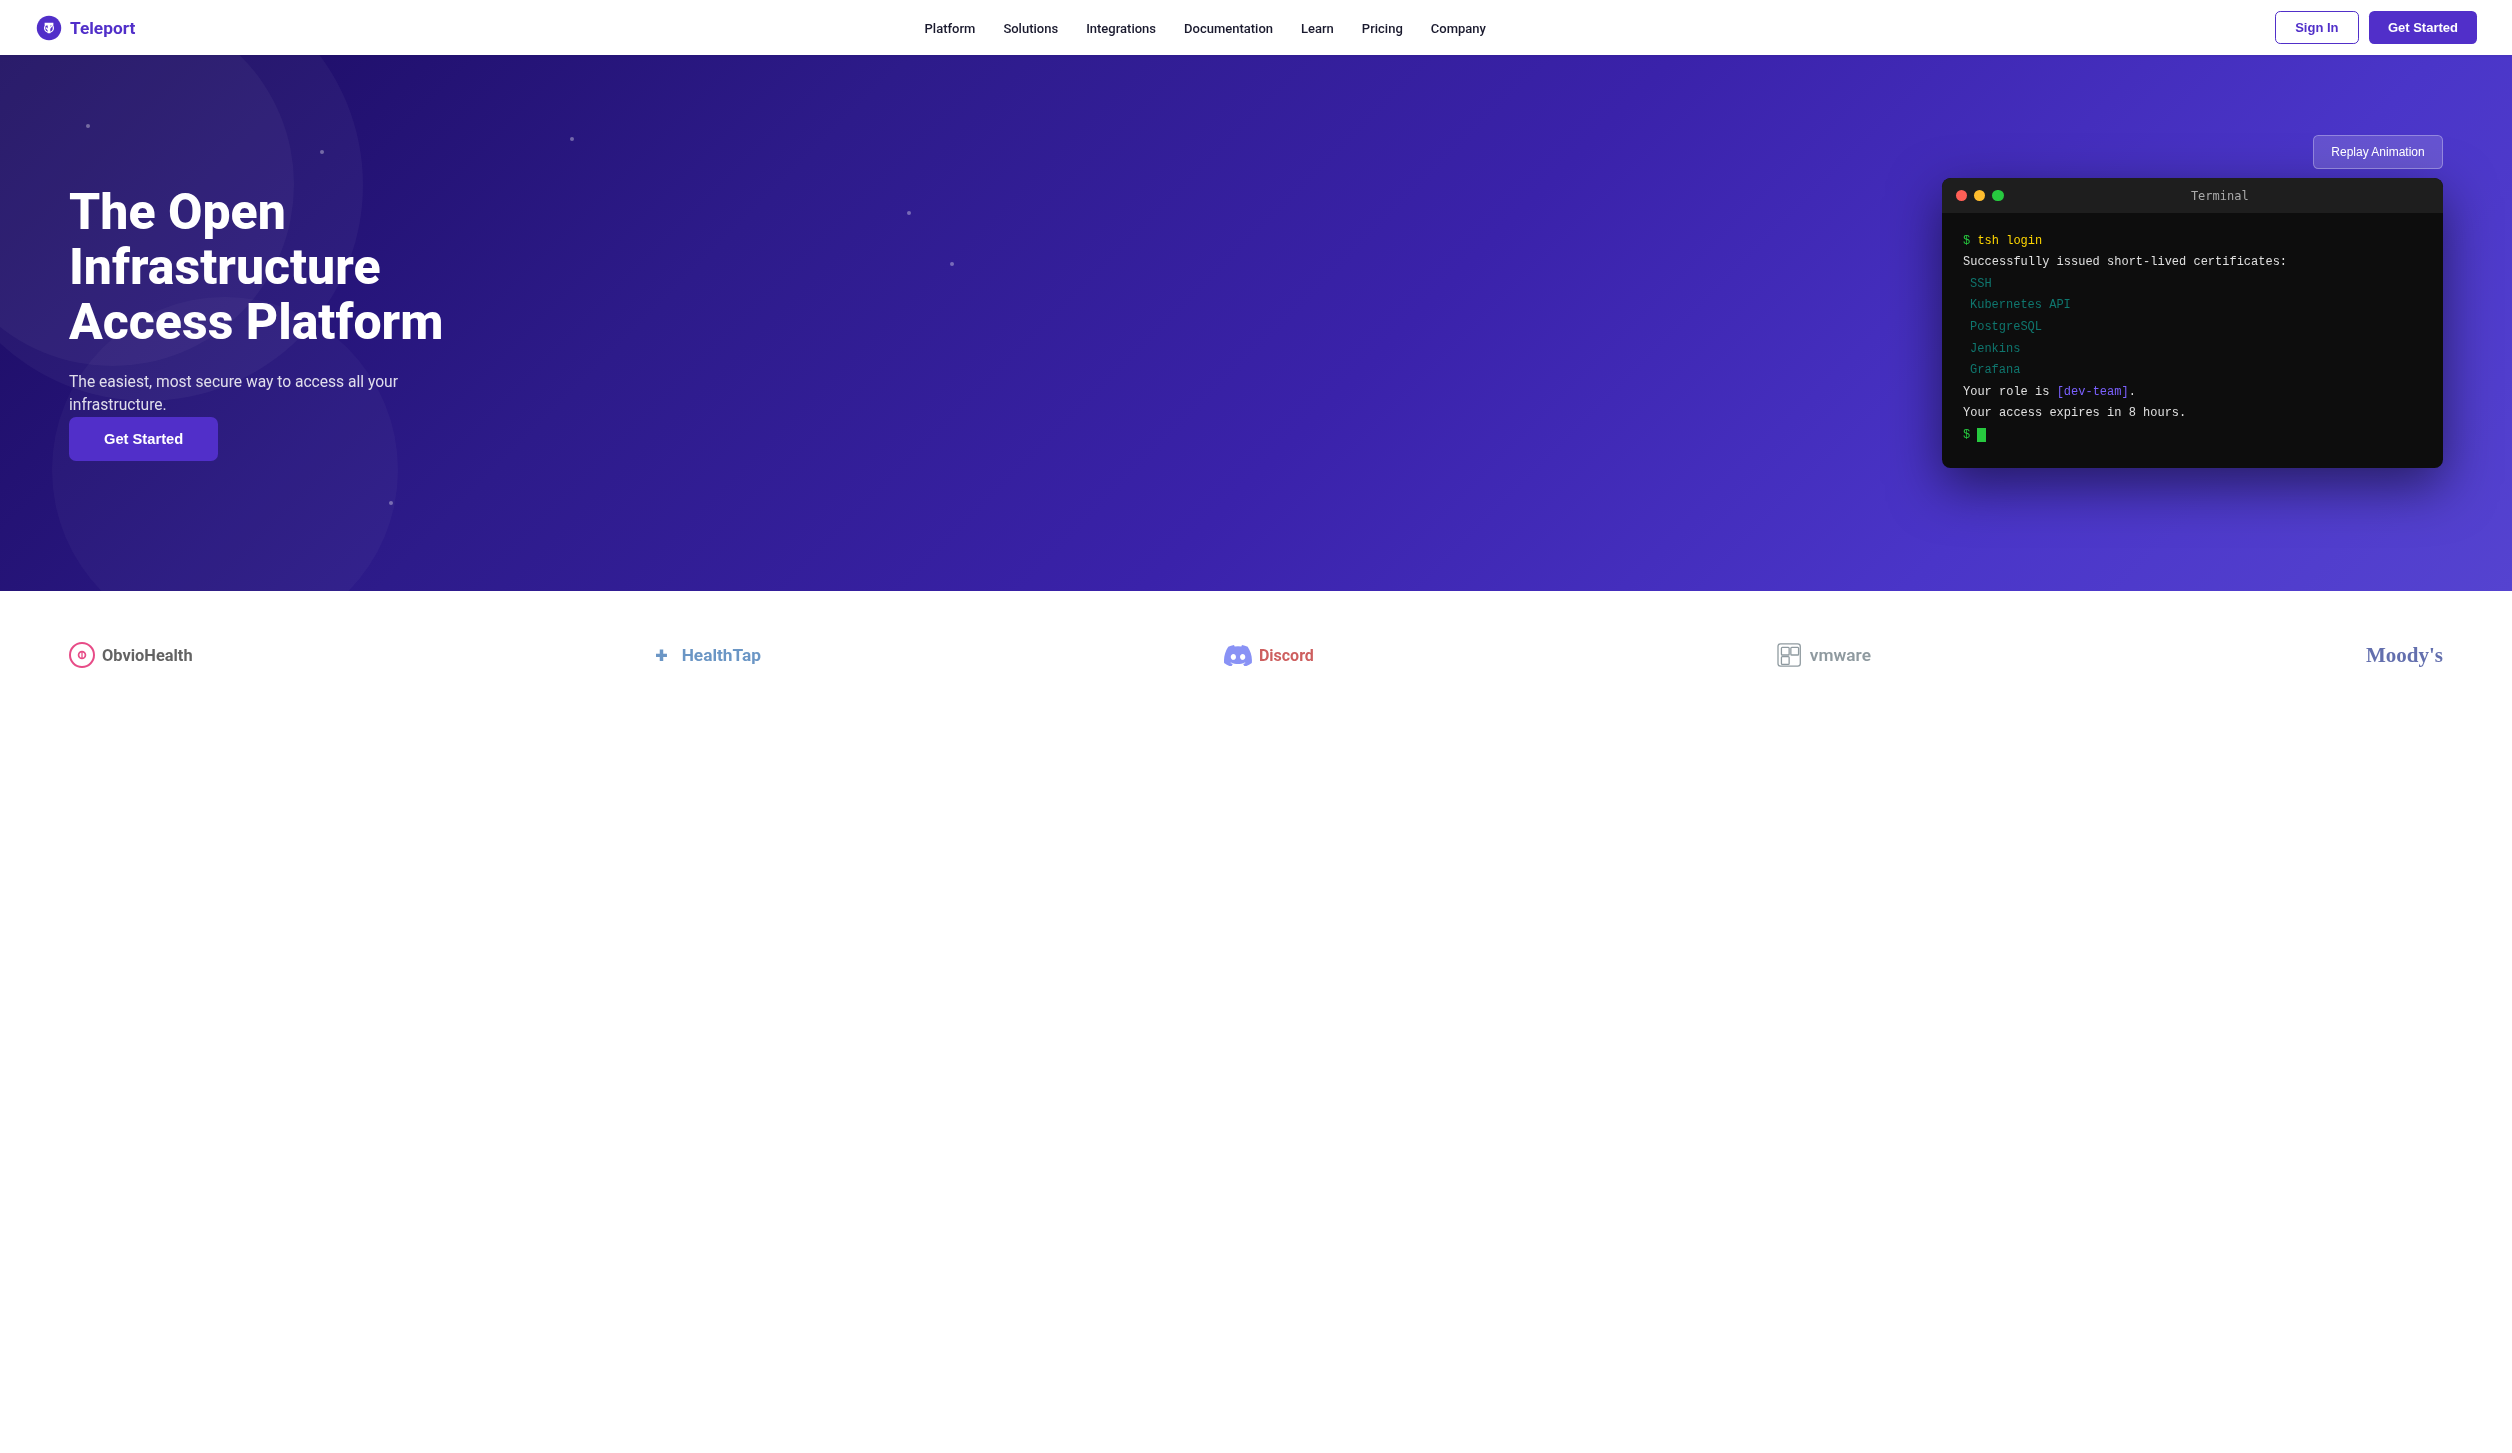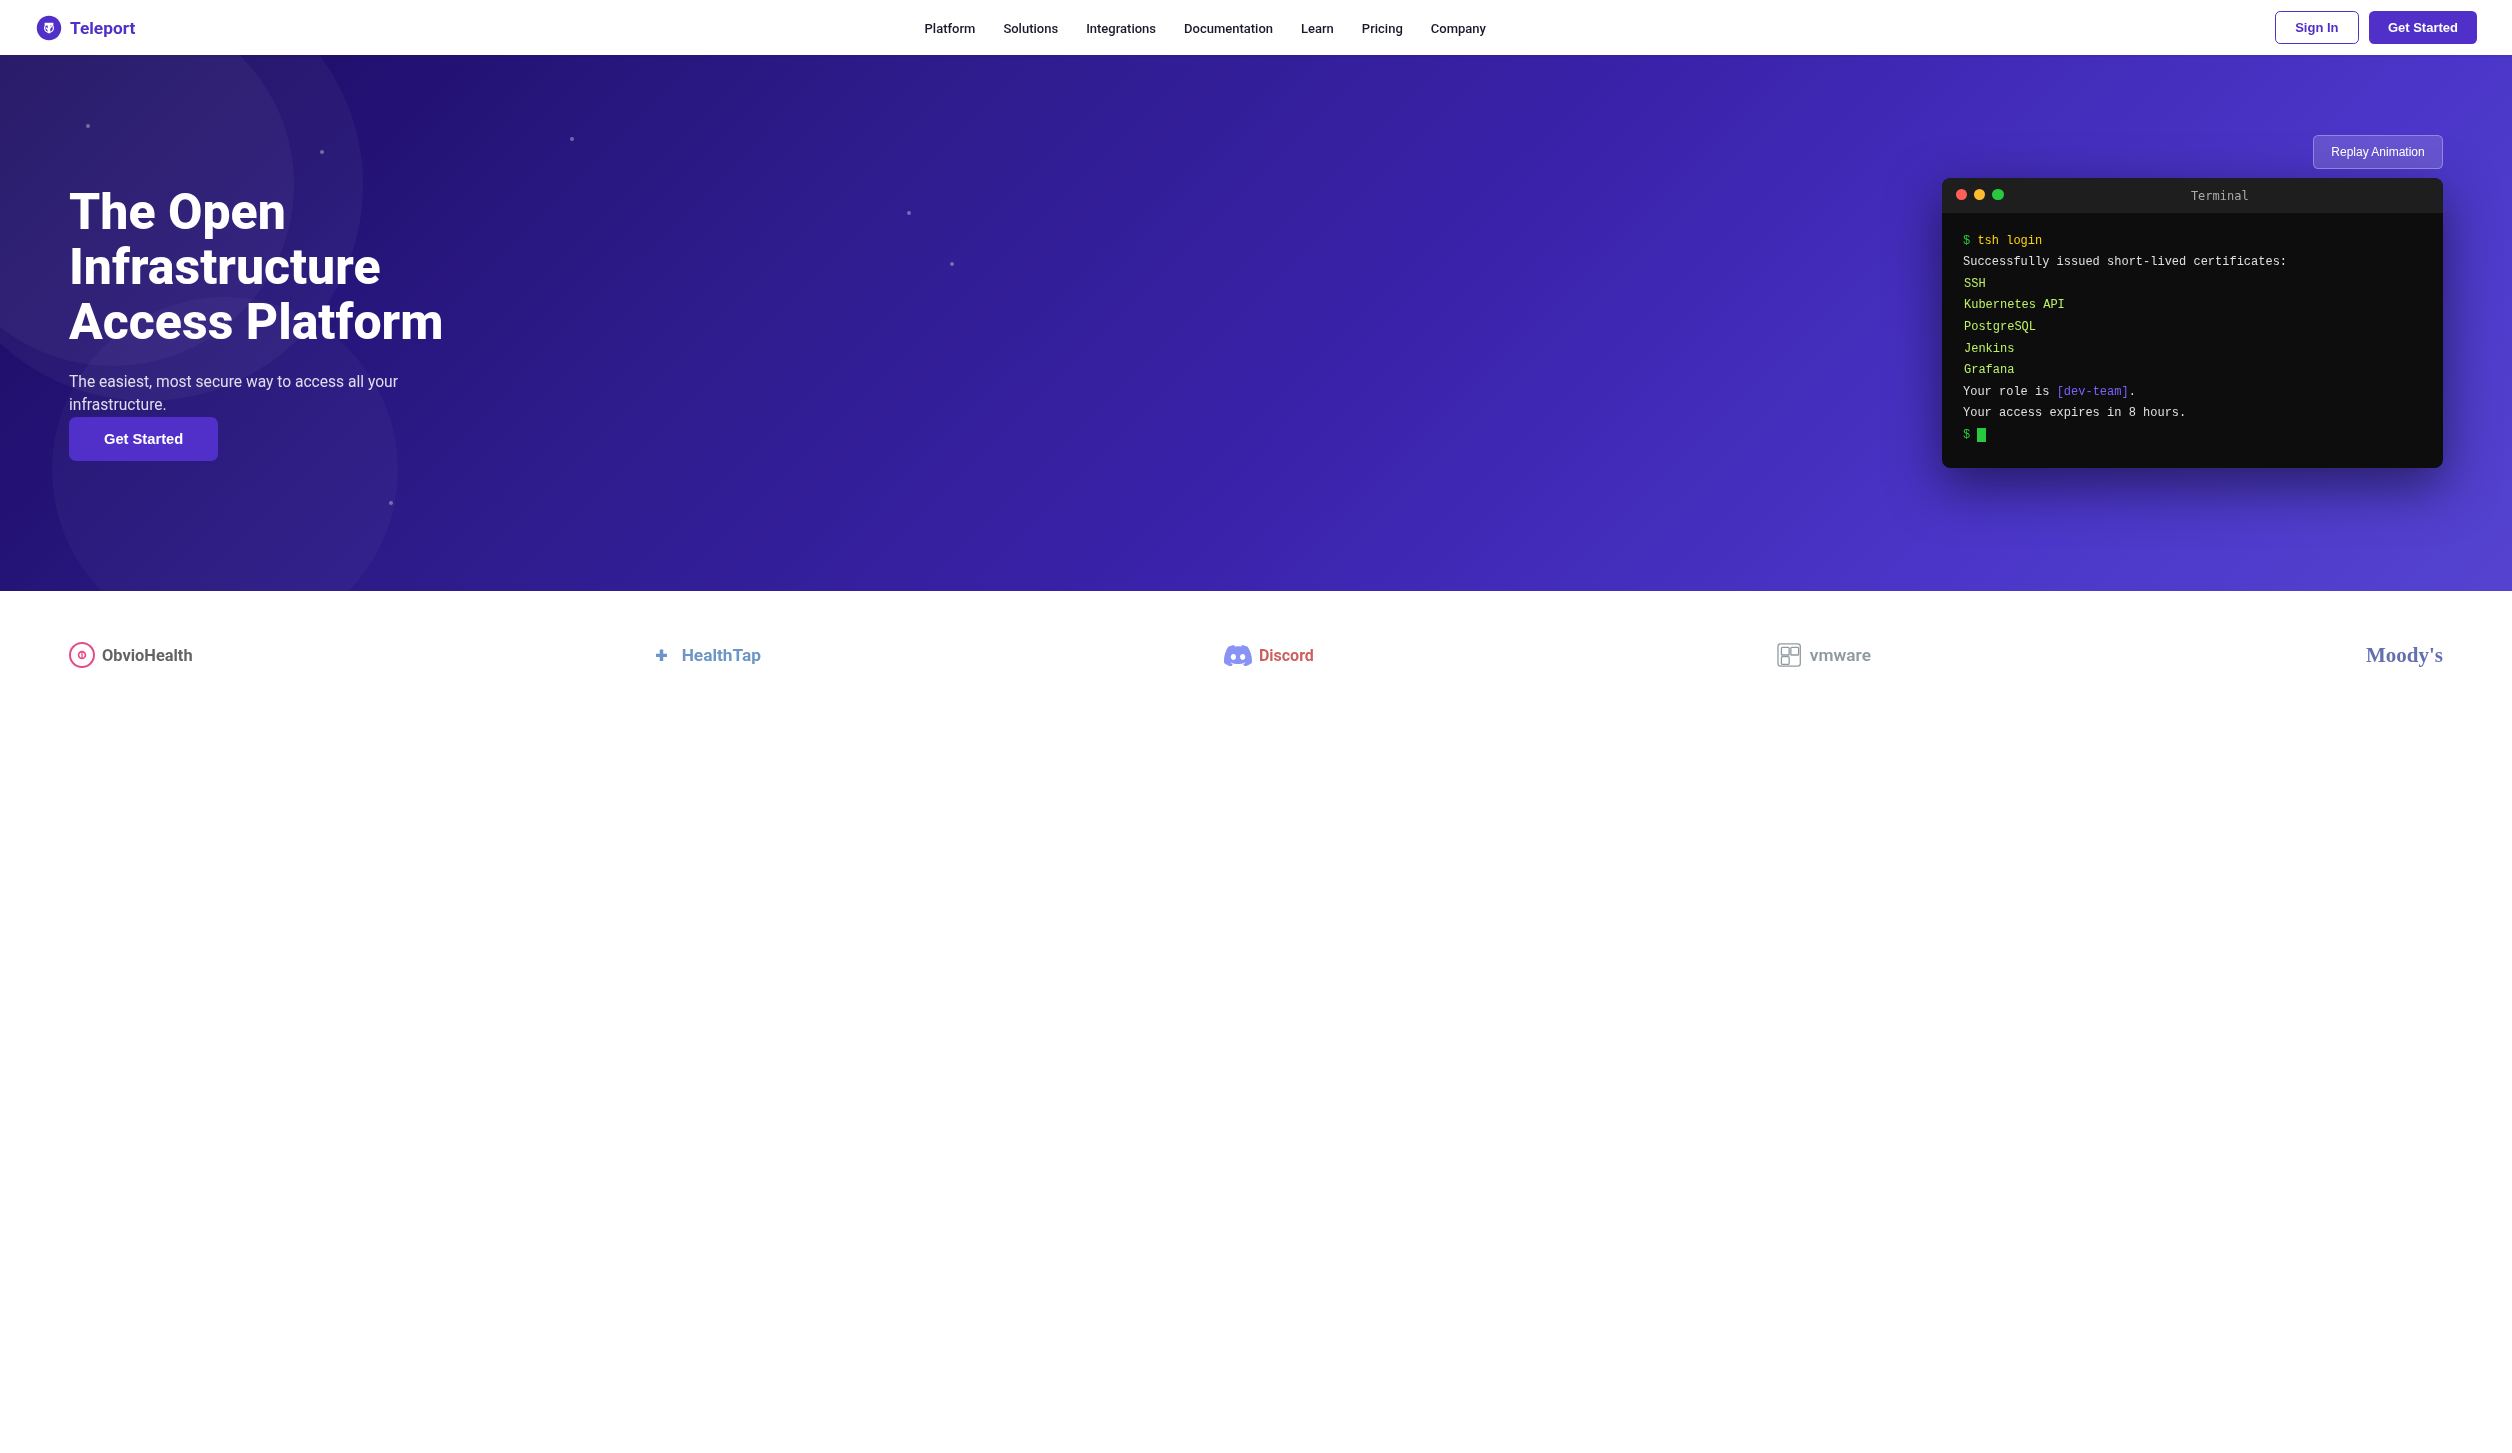--- a/index.html
+++ b/index.html
@@ -186,21 +186,21 @@
       background: #0d0d0d;
       border-radius: 8.6px;
       overflow: hidden;
       box-shadow: 0 17.3px 52px rgba(0,0,0,0.5);
     }
 
     .terminal-titlebar {
       background: #1e1e1e;
       padding: 10.4px 14px;
       display: flex;
-      align-items: flex-start;
+      align-items: center;
       gap: 7px;
     }
 
     .terminal-dot {
       width: 11.2px;
       height: 11.2px;
       border-radius: 50%;
     }
 
     .dot-red { background: #FF5F56; }
@@ -218,21 +218,21 @@
     .terminal-body {
       padding: 17.3px 21px 21px;
       font-family: 'Courier New', Courier, monospace;
       font-size: 12px;
       line-height: 1.8;
     }
 
     .term-prompt { color: #27C93F; }
     .term-cmd { color: #FFD700; }
     .term-white { color: #e0e0e0; }
-    .term-service { color: #bef264; margin-left: 1px; display: block; }
+    .term-service { color: #0f766e; margin-left: 7px; display: block; }
     .term-role-highlight { color: #7B61FF; }
     .term-cursor {
       display: inline-block;
       width: 8.6px;
       height: 14px;
       background: #27C93F;
       vertical-align: middle;
     }
 
     

